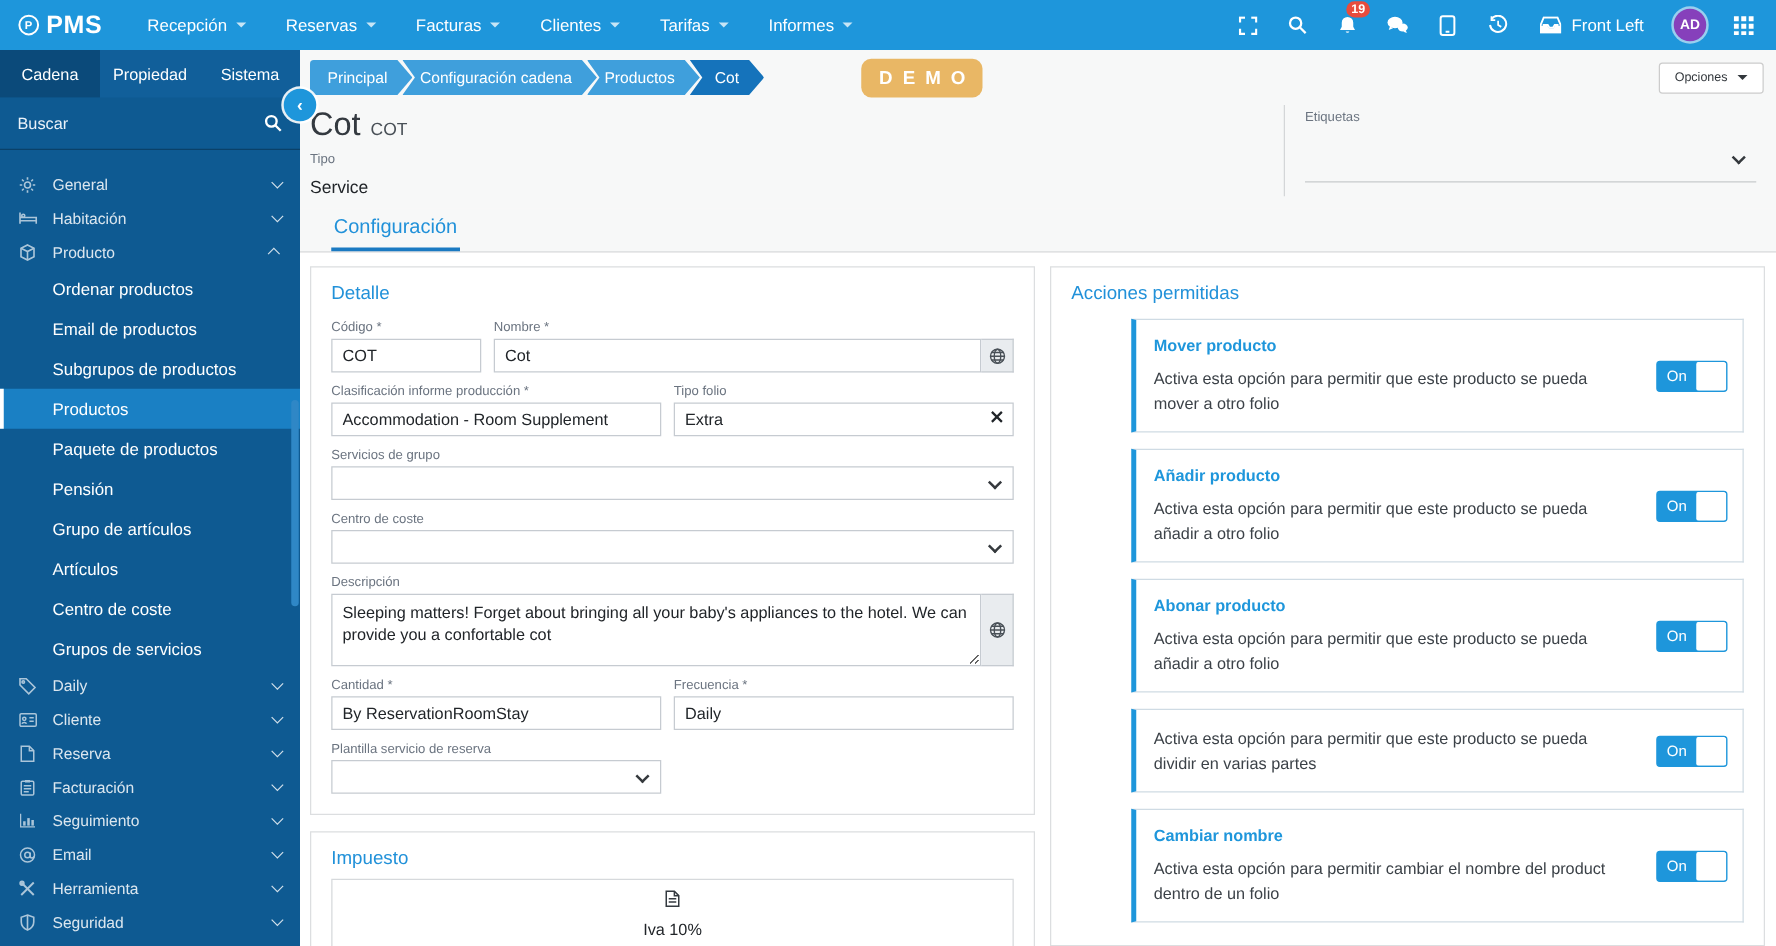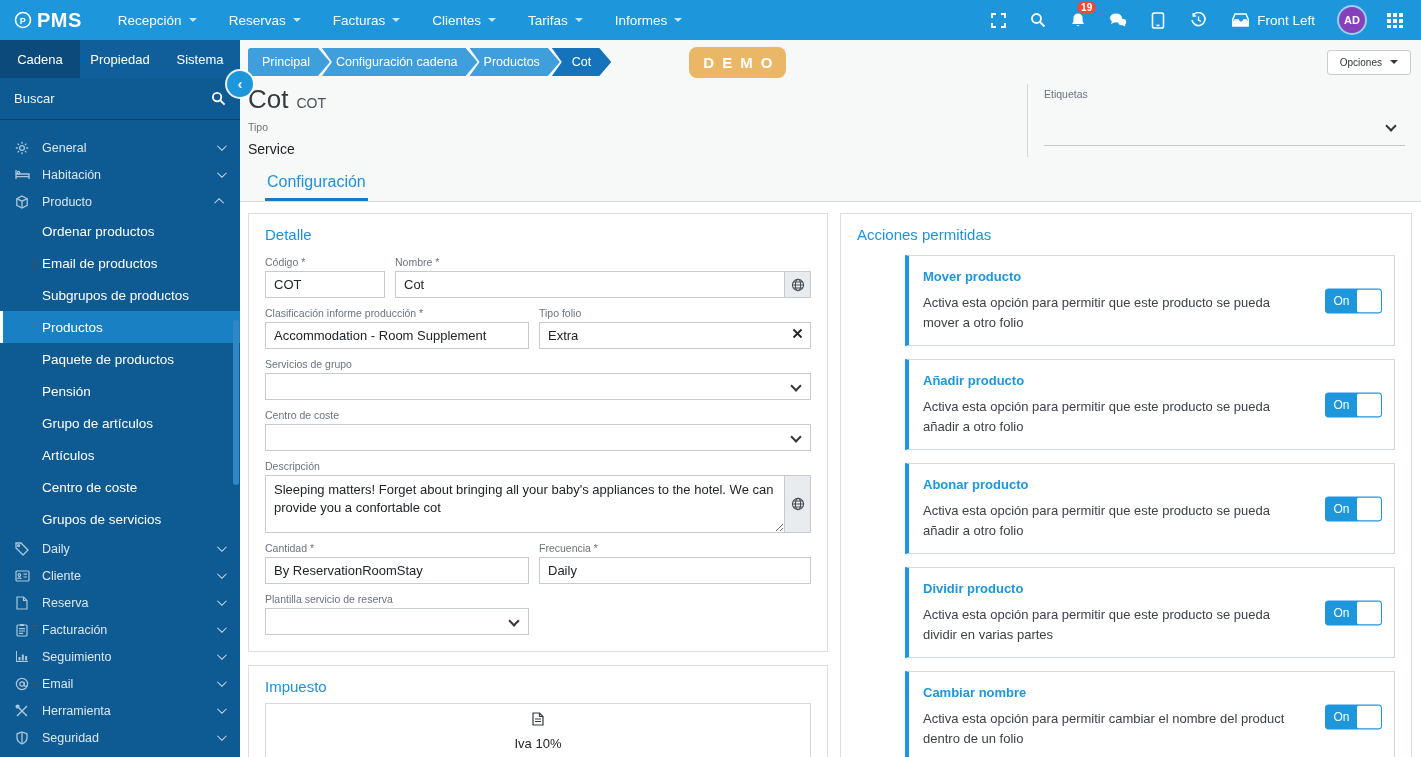--- a/index.html
+++ b/index.html
@@ -598,21 +598,20 @@
         <div class="abox">
           <div class="abox-t">Abonar producto</div>
           <div class="abox-d">Activa esta opción para permitir que este producto se pueda añadir a otro folio</div>
           <div class="toggle on">
             <span class="t-label">On</span>
               <span class="t-knob"></span>
           </div>
         </div>
 
         <div class="abox">
-          <div class="abox-t">Dividir producto</div>
           <div class="abox-d">Activa esta opción para permitir que este producto se pueda dividir en varias partes</div>
           <div class="toggle on">
             <span class="t-label">On</span>
               <span class="t-knob"></span>
           </div>
         </div>
 
         <div class="abox" style="margin-bottom:2px;">
           <div class="abox-t">Cambiar nombre</div>
           <div class="abox-d">Activa esta opción para permitir cambiar el nombre del product dentro de un folio</div>

